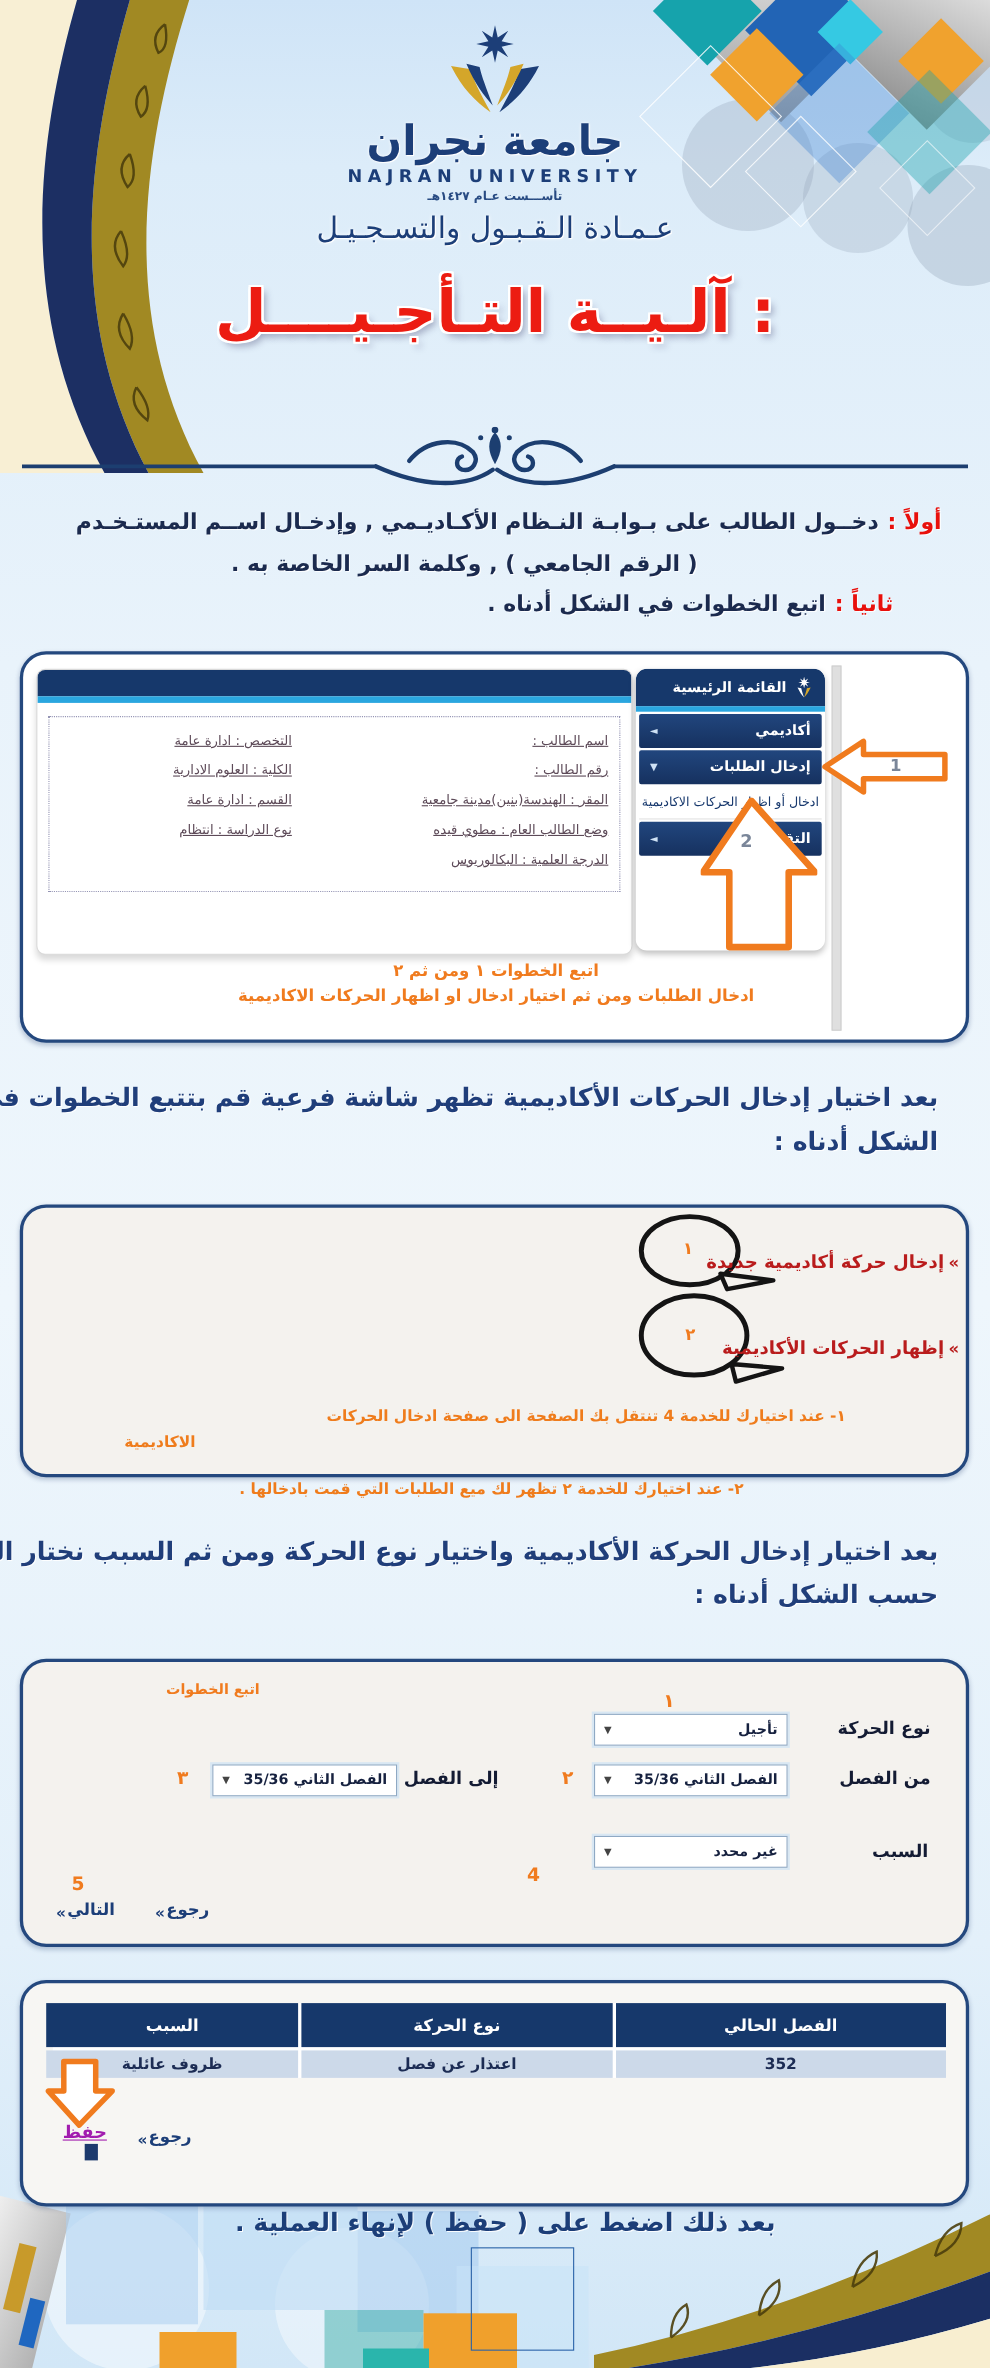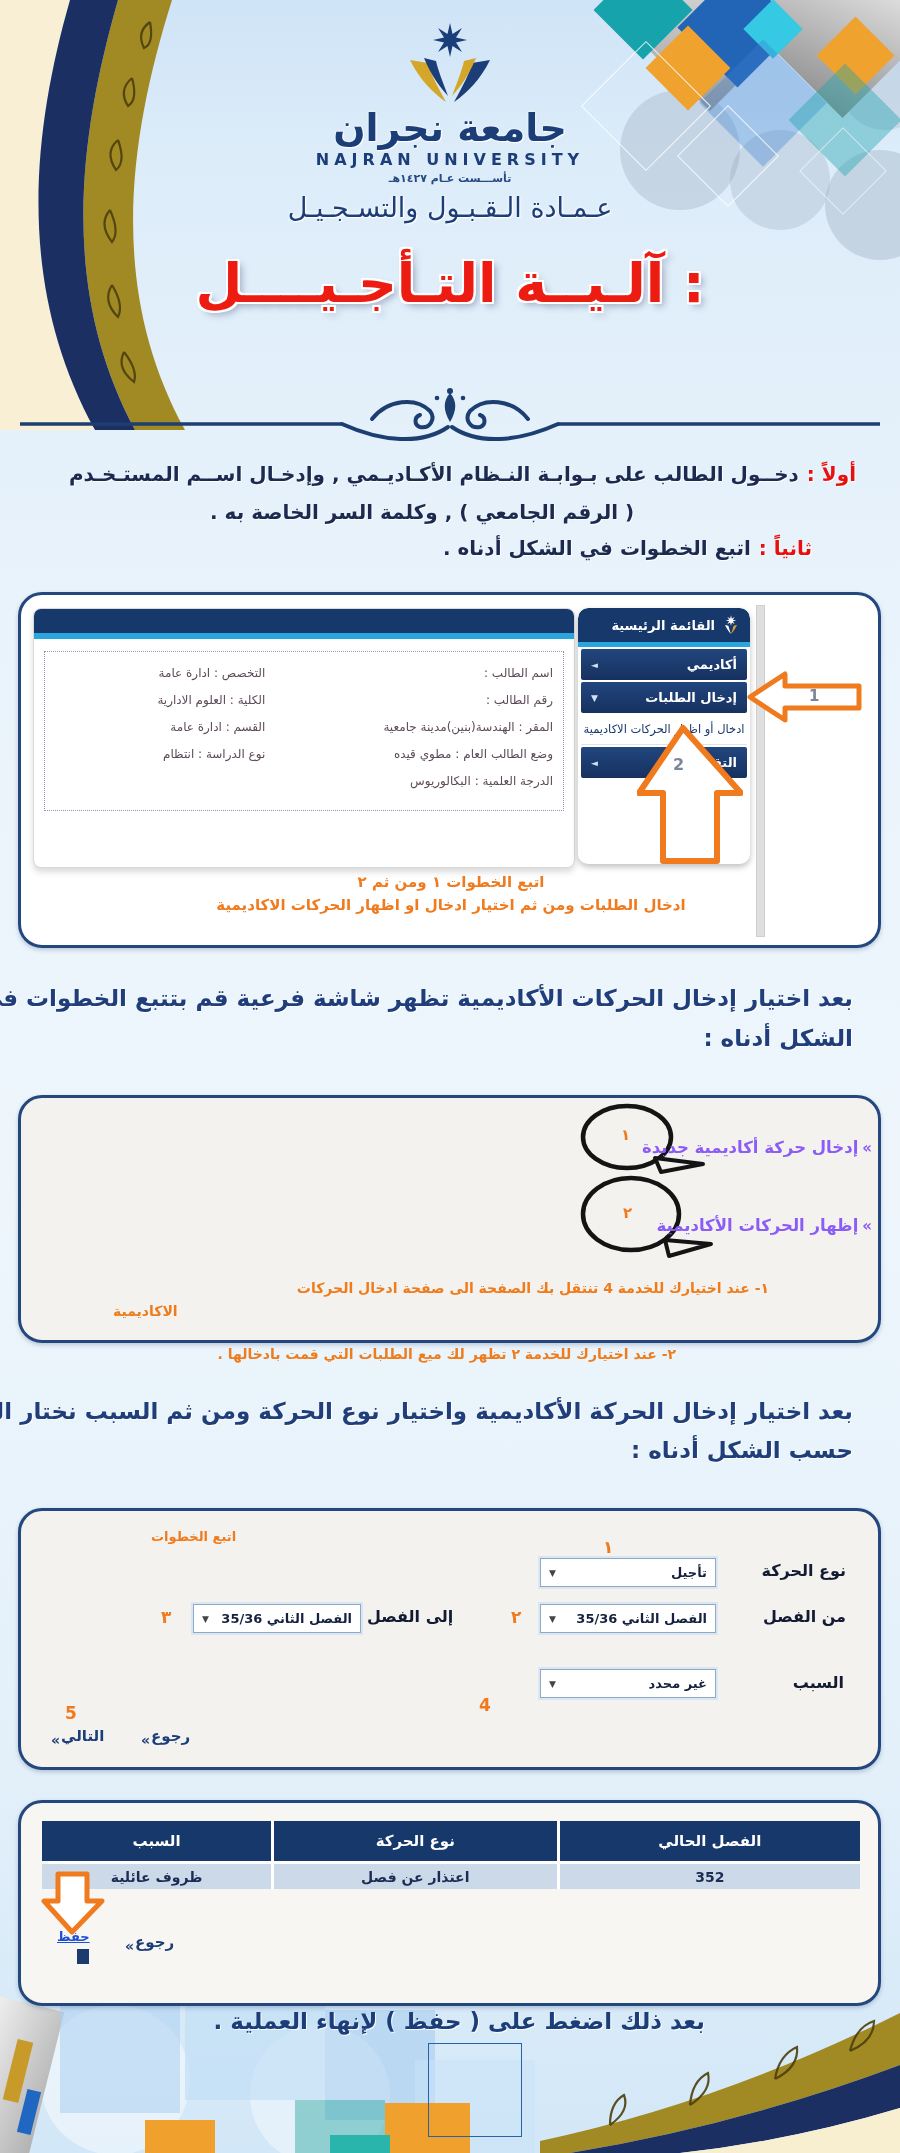--- a/index.html
+++ b/index.html
@@ -25,47 +25,47 @@
   .intro-line{display:flex;direction:rtl;gap:8px;font-size:20px;font-weight:bold;color:#1b2a4e;white-space:nowrap;
     text-shadow:1px 1px 0 rgba(255,255,255,.85);}
   .red-label{color:#e8100c;}
   
   .frame{position:absolute;left:18px;width:857px;border:3px solid #24487e;border-radius:24px;background:#fff;box-shadow:0 2px 4px rgba(30,60,110,.25);}
   .frame.gray{background:#f4f2ee;}
   
   .panel-bar{background:#16386b;}
   .stripe{background:#2aa6df;}
   .info-box{border:1px dotted #9494b4;color:#5d4a58;font-size:12px;display:flex;direction:rtl;}
-  .info-col{display:flex;flex-direction:column;gap:13px;padding:14px 10px;text-align:right;}
+  .info-col{display:flex;flex-direction:column;gap:13px;padding:14px 10px;text-align:right;text-decoration:underline;}
   .side-item{height:31px;margin:2px 3px 0 3px;background:linear-gradient(180deg,#21467e,#16315f);color:#fff;
     font-size:13px;font-weight:bold;display:flex;direction:rtl;align-items:center;justify-content:space-between;padding:0 10px;border-radius:2px;}
   .side-item .chev{font-size:9px;color:#cfe2f5;}
   .side-sub{height:30px;margin:1px 3px 0 3px;background:#fff;color:#17386d;font-size:11.5px;display:flex;align-items:center;justify-content:center;direction:rtl;border-bottom:1px solid #e2e2e2;}
   .orange-num{color:#7a8699;font-weight:bold;}
   .cap-orange{color:#f07b1e;font-weight:bold;font-size:15px;text-align:center;line-height:23px;}
   
   .navy-heading{font-size:23px;font-weight:bold;color:#203e7a;direction:rtl;white-space:nowrap;text-shadow:1px 1px 0 rgba(255,255,255,.9);}
   
-  .shot-link{display:flex;align-items:center;gap:4px;font-size:16.5px;font-weight:bold;color:#8b5cf6;cursor:pointer;}
+  .shot-link{display:flex;align-items:center;gap:4px;font-size:16.5px;font-weight:bold;color:#b91c1c;cursor:pointer;}
   .shot-link .mark{font-size:15px;letter-spacing:-2px;}
   .note-orange{color:#ef7c1c;font-weight:bold;font-size:14px;direction:rtl;white-space:nowrap;}
   .bubble-num{color:#f07b1e;font-weight:bold;font-size:15px;}
   
   .form-label{font-size:16px;font-weight:bold;color:#131b33;direction:rtl;white-space:nowrap;}
   .sel{position:absolute;height:27px;border:1px solid #8fa9c4;box-shadow:0 0 0 2px #d8e7f3;background:#fff;
     display:flex;direction:rtl;align-items:center;justify-content:space-between;padding:0 8px;font-size:13px;font-weight:bold;color:#16213f;}
   .sel .dd{font-size:9px;color:#444;}
   .step-num{color:#f07b1e;font-weight:bold;font-size:17px;}
   .nav-btn{display:flex;align-items:flex-end;gap:3px;font-size:15px;font-weight:bold;color:#1c3e78;cursor:pointer;}
   .nav-btn .mark{font-size:14px;letter-spacing:-2px;transform:translateY(3px);}
   
   .tbl{position:absolute;display:grid;direction:rtl;grid-template-columns:37% 34.8% 28.2%;gap:3px;background:#fff;}
   .tbl .h{background:#16386b;color:#fff;font-size:15px;font-weight:bold;display:flex;align-items:center;justify-content:center;height:40px;}
   .tbl .c{background:#ccd9e9;color:#1c2c54;font-size:14px;font-weight:bold;display:flex;align-items:center;justify-content:center;height:25px;}
-  .save-link{font-size:13px;font-weight:bold;color:#1d4ed8;text-decoration:underline;cursor:pointer;}
+  .save-link{font-size:16px;font-weight:bold;color:#a21caf;text-decoration:underline;cursor:pointer;}
   .final-note{font-size:23px;font-weight:bold;color:#1c3e78;direction:rtl;white-space:nowrap;text-shadow:1px 1px 0 rgba(255,255,255,.9);}
 </style>
 </head>
 <body>
 
 <div id="page">
 
   <svg class="abs decor" style="left:0;top:0" width="200" height="430" viewBox="0 0 200 430">
     <path d="M0,0 L70,0 C30,140 18,290 95,430 L0,430 Z" fill="#f8efd4"></path>
     <path d="M118,0 C78,140 60,290 135,430 L185,430 C108,290 128,140 172,0 Z" fill="#a18923"></path>

